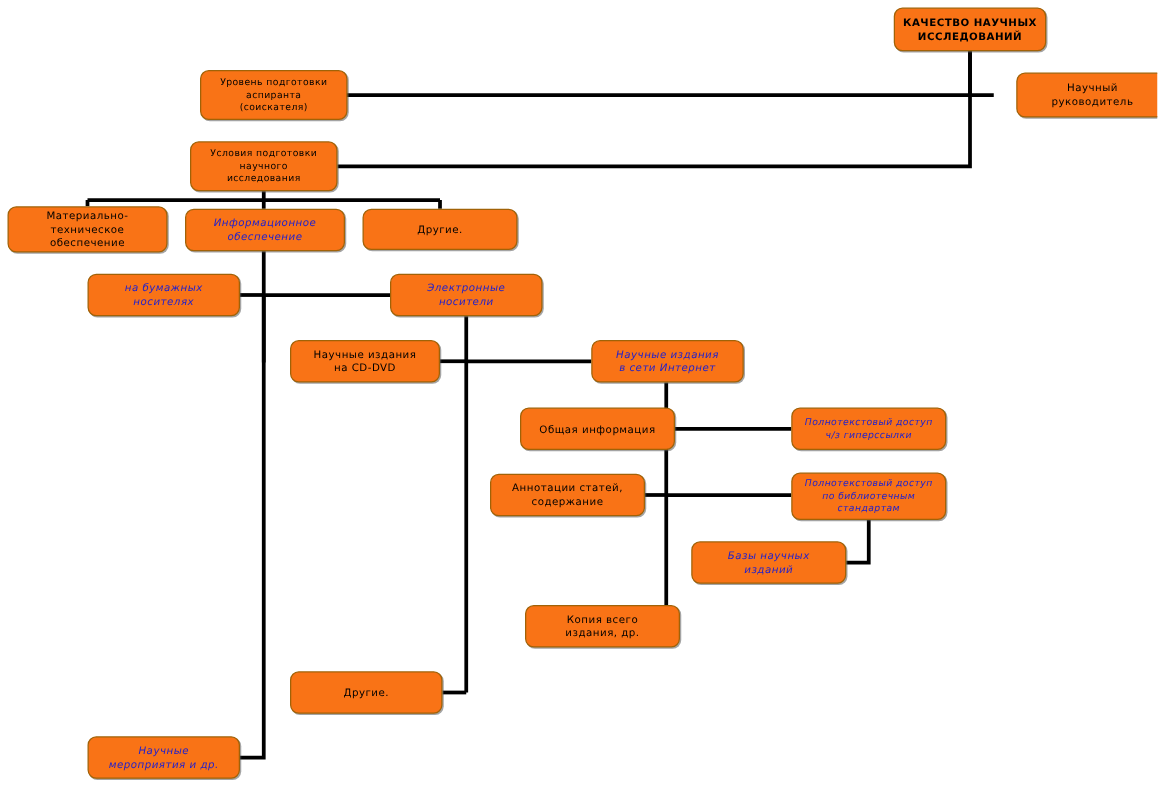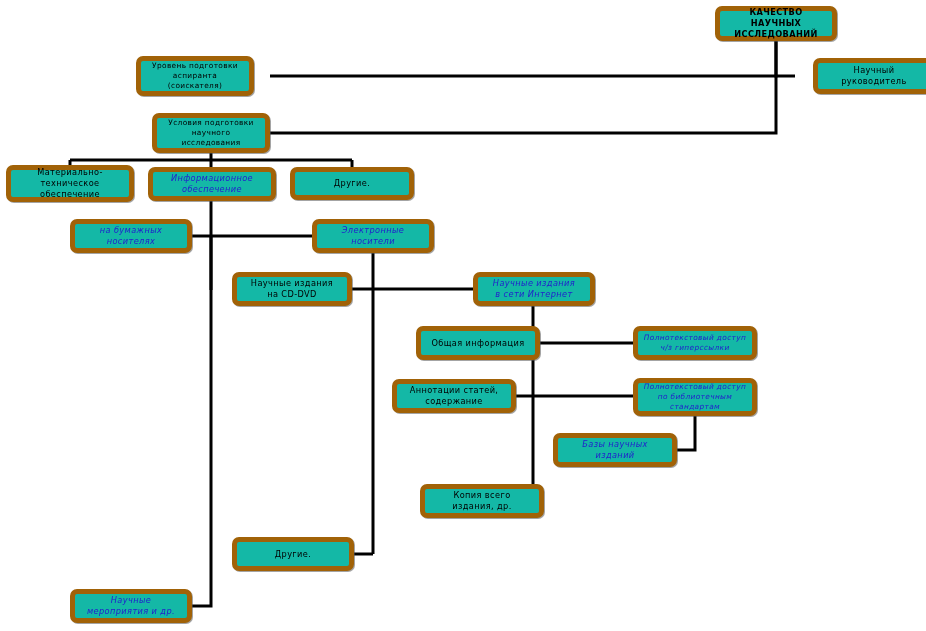--- a/index.html
+++ b/index.html
@@ -19,22 +19,22 @@
   }
   #edges {
     position: absolute;
     left: 0; top: 0;
     width: 926px;
     height: 631px;
   }
   .node {
     position: absolute;
     box-sizing: border-box;
-    background: #14b8a6;
-    border: 5px solid #a16207;
+    background: #f97316;
+    border: 1px solid #a16207;
     border-radius: 7px;
     display: flex;
     align-items: center;
     justify-content: center;
     text-align: center;
     color: #000000;
     line-height: 1.32;
     z-index: 5;
     box-shadow: 1px 1px 0 rgba(90,90,90,0.55);
     padding: 0 3px;
@@ -79,21 +79,21 @@
       <path d="M192,606 L211,606 L211,236" stroke="#000000" stroke-width="3" fill="none" stroke-linecap="butt" stroke-linejoin="miter"></path>
     </svg>
 <div class="node f8 bold" style="left: 715px; top: 6px; width: 122px; height: 35px;">
       <span class="lbl">КАЧЕСТВО НАУЧНЫХ
 ИССЛЕДОВАНИЙ</span>
     </div>
     <div class="node f8" style="left: 795px; top: 58px; width: 122px; height: 36px; margin-left: 18px;">
       <span class="lbl">Научный
 руководитель</span>
     </div>
-    <div class="node f7" style="left: 136px; top: 56px; width: 118px; height: 40px;">
+    <div class="node f7" style="left: 160px; top: 56px; width: 118px; height: 40px;">
       <span class="lbl">Уровень подготовки
 аспиранта
 (соискателя)</span>
     </div>
     <div class="node f7" style="left: 152px; top: 113px; width: 118px; height: 40px;">
       <span class="lbl">Условия подготовки
 научного
 исследования</span>
     </div>
     <div class="node f8" style="left: 6px; top: 165px; width: 128px; height: 37px;">

